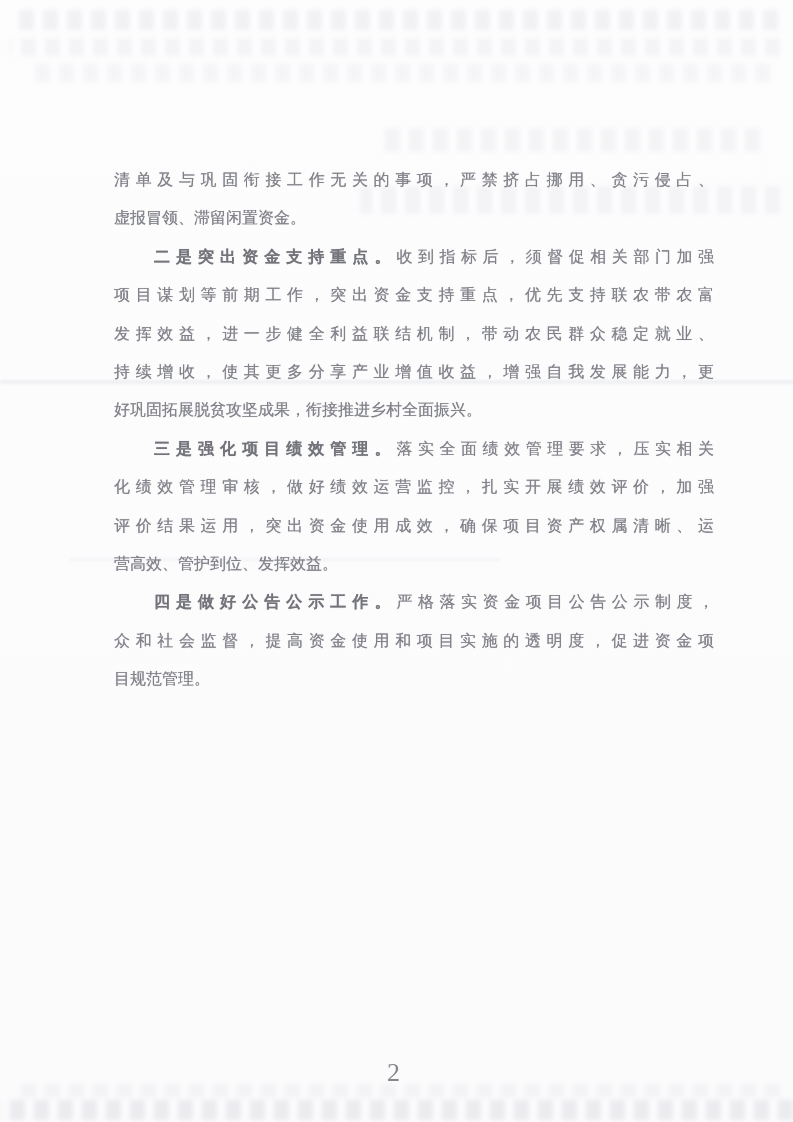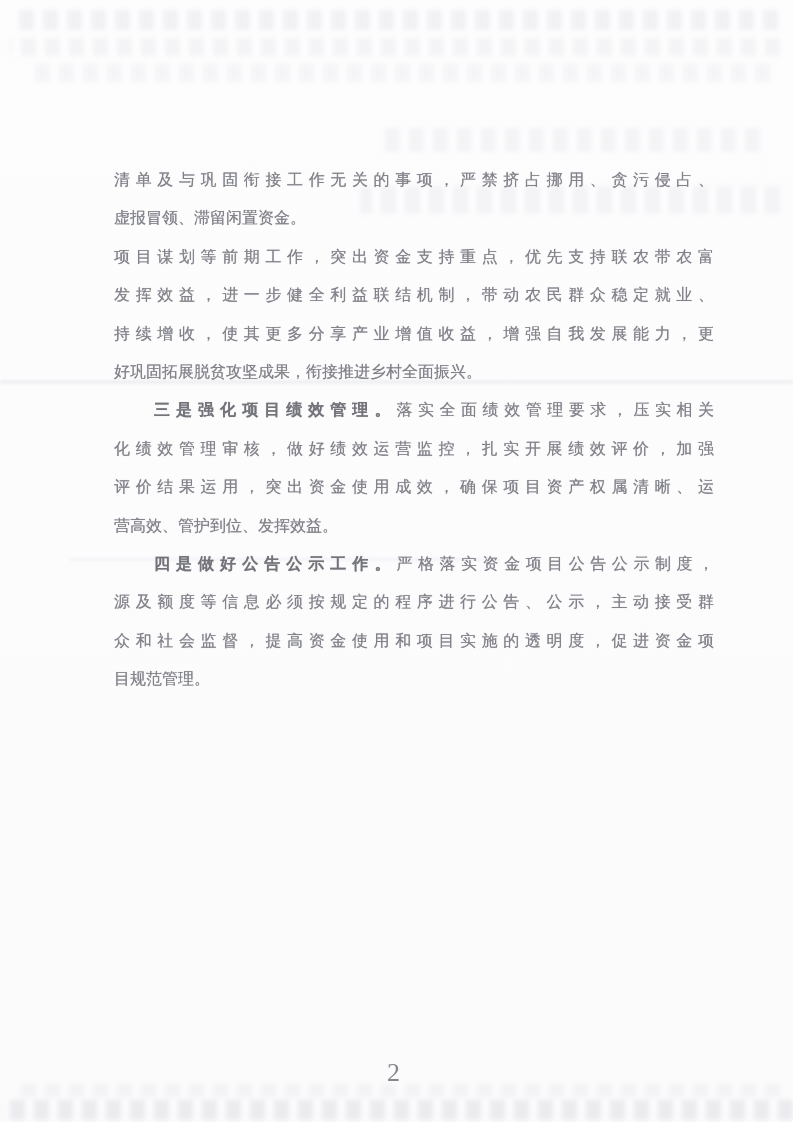--- a/index.html
+++ b/index.html
@@ -96,34 +96,34 @@
   <div class="ghost streak2"></div>
   <div class="ghost g6"></div>
   <div class="ghost g7"></div>
 
   <main class="doc" id="doc-body">
       <div class="para">
         <div class="line fit">清单及与巩固衔接工作无关的事项，严禁挤占挪用、贪污侵占、</div>
         <div class="line fit last">虚报冒领、滞留闲置资金。</div>
       </div>
       <div class="para">
+        <div class="line fit first"><b class="lead">二是突出资金支持重点。</b>收到指标后，须督促相关部门加强</div>
         <div class="line fit">项目谋划等前期工作，突出资金支持重点，优先支持联农带农富</div>
         <div class="line fit">发挥效益，进一步健全利益联结机制，带动农民群众稳定就业、</div>
         <div class="line fit">持续增收，使其更多分享产业增值收益，增强自我发展能力，更</div>
         <div class="line fit last">好巩固拓展脱贫攻坚成果，衔接推进乡村全面振兴。</div>
       </div>
       <div class="para">
         <div class="line fit first"><b class="lead">三是强化项目绩效管理。</b>落实全面绩效管理要求，压实相关</div>
         <div class="line fit">化绩效管理审核，做好绩效运营监控，扎实开展绩效评价，加强</div>
         <div class="line fit">评价结果运用，突出资金使用成效，确保项目资产权属清晰、运</div>
         <div class="line fit last">营高效、管护到位、发挥效益。</div>
       </div>
       <div class="para">
         <div class="line fit first"><b class="lead">四是做好公告公示工作。</b>严格落实资金项目公告公示制度，</div>
-        <div class="line fit">源及额度等信息必须按规定的程序进行公告、公示，主动接受群</div>
         <div class="line fit">众和社会监督，提高资金使用和项目实施的透明度，促进资金项</div>
         <div class="line fit last">目规范管理。</div>
       </div>
     </main>
 
   <footer class="pagenum">
     <span>2</span>
   </footer>
 
 </div>

